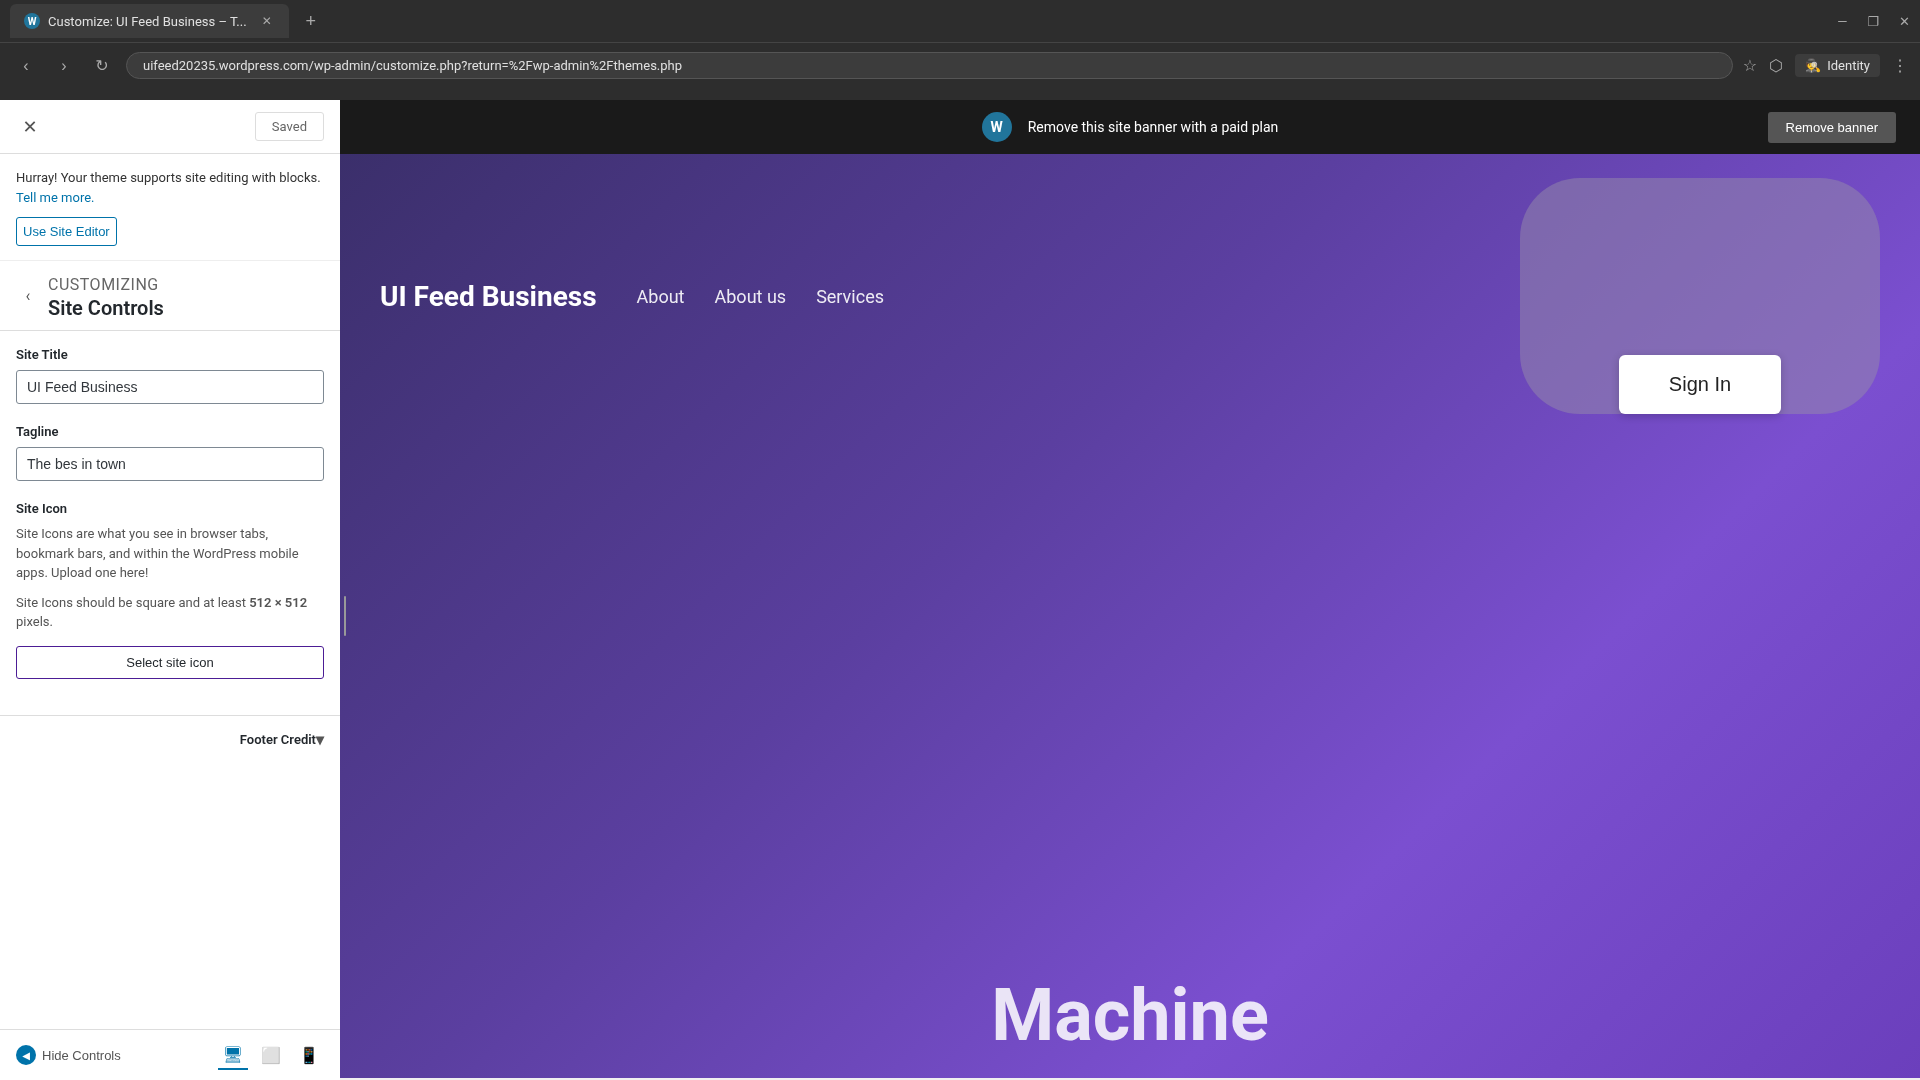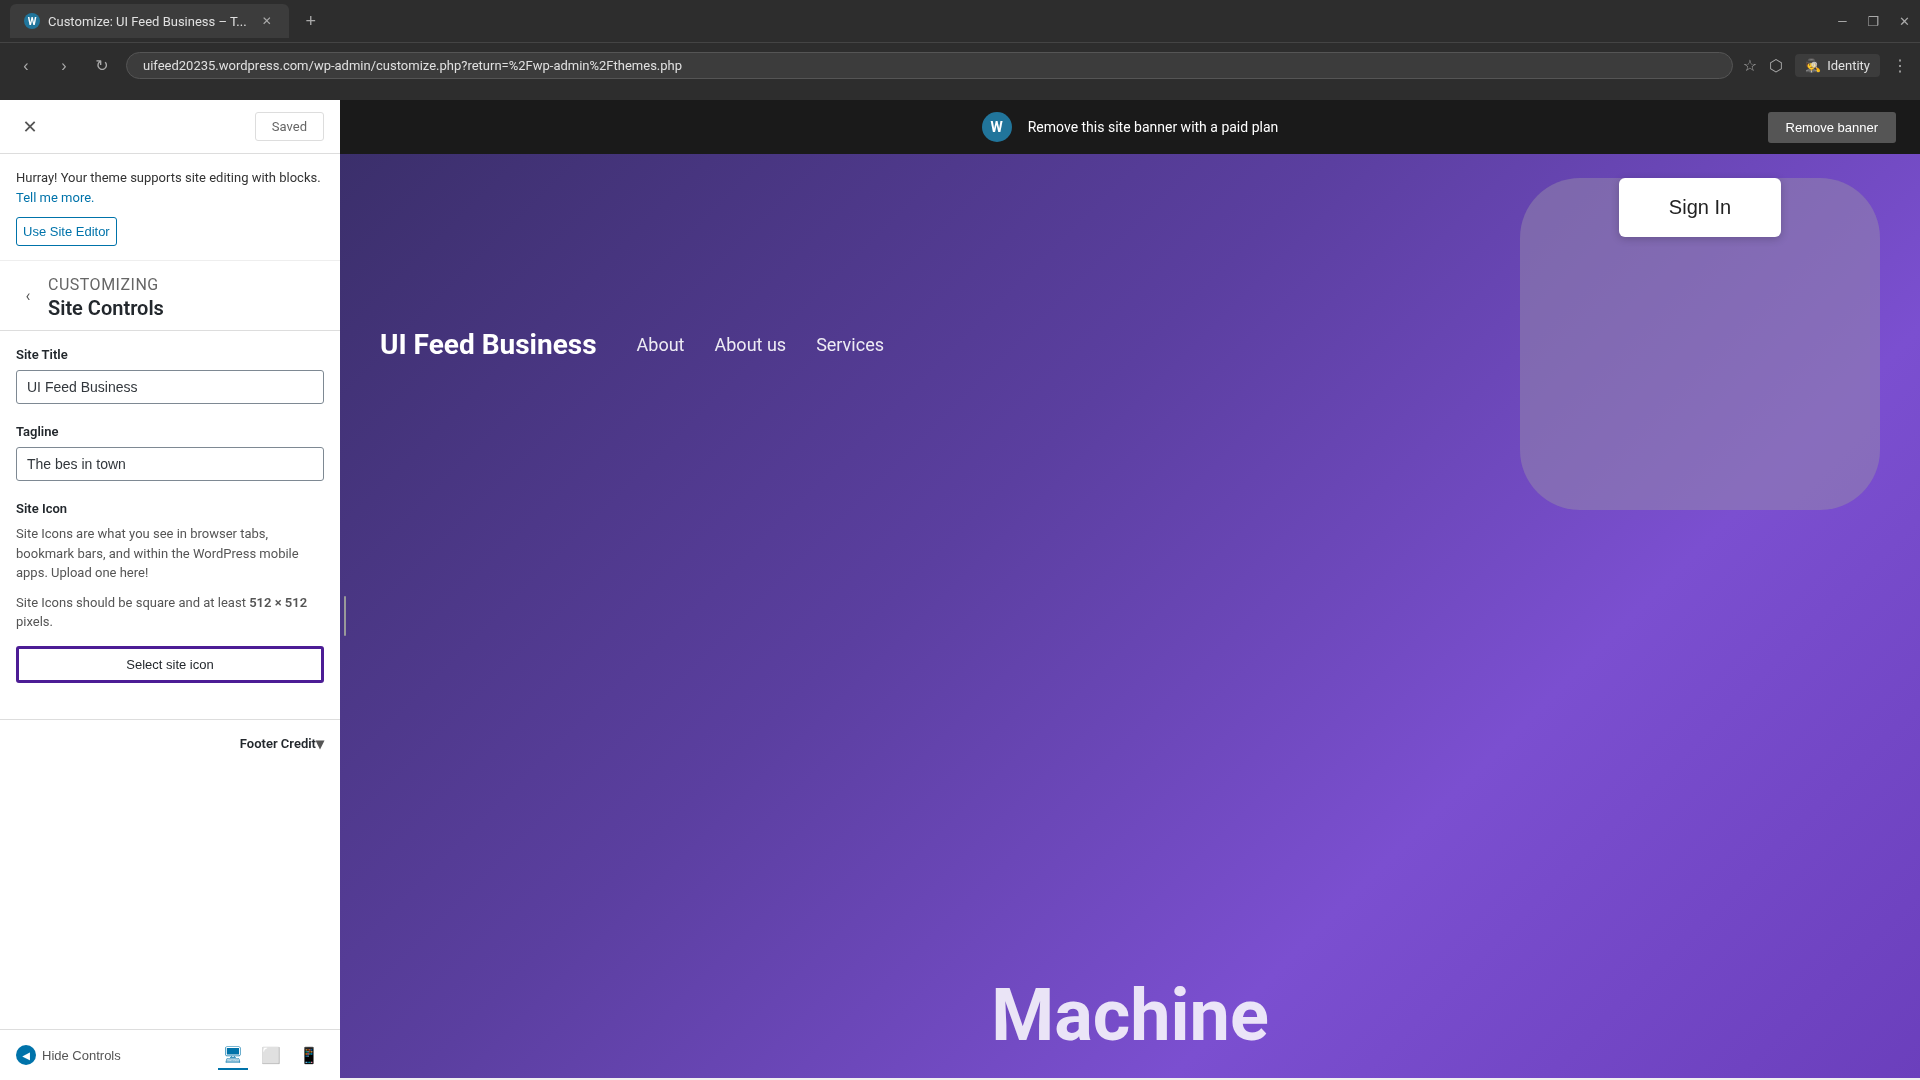--- a/index.html
+++ b/index.html
@@ -245,21 +245,21 @@
       font-size: 13px;
       color: #555;
       line-height: 1.5;
       margin-bottom: 14px;
     }
     .site-icon-requirement strong { font-weight: 600; text-align: right; }
     .select-site-icon-btn {
       width: 100%;
       padding: 8px;
       background: #fff;
-      border: 3px solid #4c1d95;
+      border: 1px solid #4c1d95;
       border-radius: 3px;
       font-size: 13px;
       color: #23282d;
       cursor: pointer;
       text-align: center;
     }
 
     .footer-credit-row {
       display: flex;
       align-items: center;
@@ -386,25 +386,25 @@
       color: rgba(255,255,255,0.9);
       text-decoration: none;
       cursor: pointer;
     }
     .sign-in-area {
       margin-left: auto;
       position: relative;
     }
     .sign-in-blob {
       width: 360px;
-      height: 332px;
+      height: 236px;
       background: rgba(150,140,170,0.5);
       border-radius: 60px;
       display: flex;
-      align-items: flex-start;
+      align-items: flex-end;
       justify-content: center;
     }
     .sign-in-btn {
       background: #fff;
       color: #222;
       border: none;
       padding: 18px 50px;
       font-size: 20px;
       font-weight: 500;
       border-radius: 6px;

